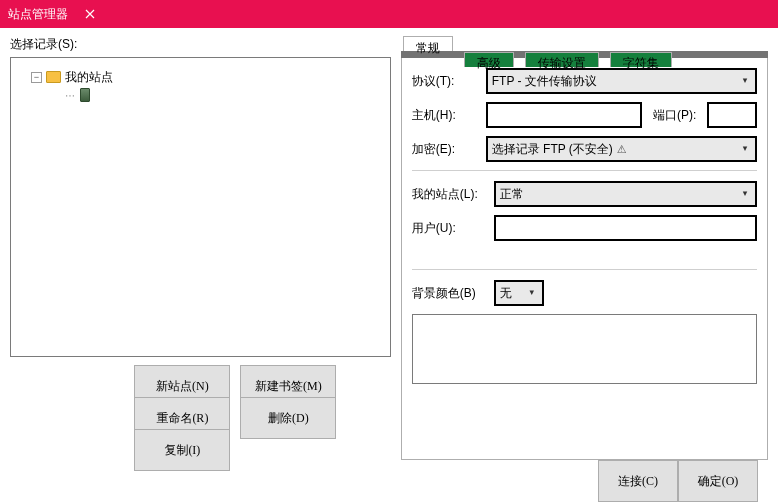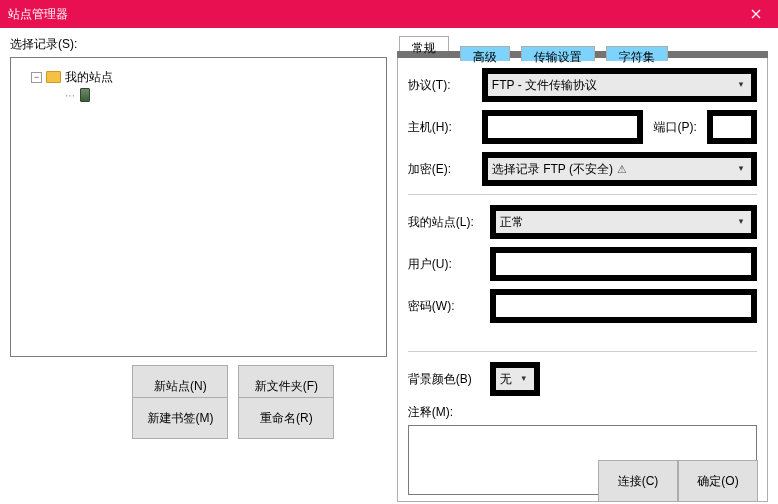--- a/index.html
+++ b/index.html
@@ -2,21 +2,21 @@
 <html><head>
 <meta charset="utf-8">
 <style>
   * { box-sizing: border-box; font-family: "Microsoft YaHei", "Segoe UI", Arial, sans-serif; }
   html,body { margin:0; padding:0; }
   body { width:778px; height:504px; background:#fff; font-size:12px; color:#000; }
 
   
   .titlebar {
     height:28px; background:#e81050; color:#fff;
-    display:flex; align-items:center; justify-content:space-between;
+    display:flex; align-items:center; 
     padding-left:8px;
   }
   .titlebar .title { font-size:12px; }
   .titlebar .close {
     width:44px; height:28px; display:flex; align-items:center; justify-content:center;
     font-size:14px; color:#fff;
   }
 
   .client { padding:8px 10px 0 10px; height:calc(504px - 28px); display:flex; flex-direction:column; }
 
@@ -37,37 +37,38 @@
   .folder-icon { width:15px; height:12px; background:#f7c043; border:1px solid #c99a20; border-radius:1px; }
   .server-icon { width:10px; height:14px; background:linear-gradient(#6a8a6a,#3d5d3d); border:1px solid #2e4a2e; border-radius:1px; }
   .dotted-line { margin-left:4px; letter-spacing:1px; color:#888; font-size:10px; }
 
   .btn-grid { margin-top:8px; display:grid; grid-template-columns:96px 96px; grid-auto-rows:26px; gap:6px 10px; justify-content:center; padding-left:70px; }
   .winbtn {
     border:1px solid #adadad; background:#e1e1e1;
     display:flex; align-items:center; justify-content:center;
     font-size:12px; padding:9px 4px; height:42px; min-width:80px;
     cursor:default;
+    font-family:Liberation Serif, serif;
   }
 
   
   .right-panel { flex:1 1 auto; display:flex; flex-direction:column; min-width:0; }
   .tabstrip { display:flex; gap:12px; height:22px; border-bottom:7px solid #737373; padding-left:2px; }
   .tab {
     border:1px solid #aeaeae; border-bottom:none;
-    background:#7dd3fc; padding:2px 12px; font-size:12px;
-    position:relative; top:10px; margin-right:-1px;
+    background:#15803d; padding:2px 12px; font-size:12px;
+    position:relative; top:16px; margin-right:-1px;
   }
   .tab.active { background:#fff; top:0; padding-top:3px; }
   .tab-page { border:1px solid #aeaeae; border-top:none; background:#fff; flex:1 1 auto; padding:10px 10px 6px 10px; }
 
   .form-row { display:flex; align-items:center; margin-bottom:8px; gap:8px; }
   .form-row .lbl { width:66px; flex:0 0 66px; }
   .combo, .txt {
-    height:34px; border:6px solid #000000; background:#fff;
+    height:26px; border:2px solid #000000; background:#fff;
     font-size:12px; padding:0 4px;
   }
   .combo { background:#e9e9e9; display:flex; align-items:center; position:relative; padding-right:18px; }
   .combo .arrow {
     position:absolute; right:2px; top:2px; width:16px; height:16px;
     display:flex; align-items:center; justify-content:center; font-size:9px; color:#333;
   }
   .combo.small { width:50px; }
   .txt { background:#fff; }
   .flex1 { flex:1 1 auto; min-width:0; }
@@ -111,23 +112,24 @@
           <span>我的站点</span>
         </div>
         <div class="tree-row tree-indent2">
           <span class="dotted-line">⋯</span>
           <div class="server-icon"></div>
         </div>
       </div>
 
       <div class="btn-grid">
         <div class="winbtn">新站点(N)</div>
-        <div class="winbtn">新文件夹(F)</div>
         <div class="winbtn">新建书签(M)</div>
         <div class="winbtn">重命名(R)</div>
+        <div class="winbtn">删除(D)</div>
+        <div class="winbtn">复制(I)</div>
       </div>
     </div>
 
     <div class="right-panel">
       <div class="tabstrip">
         <div class="tab active">常规</div>
         <div class="tab">高级</div>
         <div class="tab">传输设置</div>
         <div class="tab">字符集</div>
       </div>
@@ -165,36 +167,31 @@
             <span>正常</span>
             <div class="arrow">▾</div>
           </div>
         </div>
 
         <div class="form-row">
           <div class="lbl" style="width:74px;flex:0 0 74px">用户(U):</div>
           <input class="txt flex1" value="" style="">
         </div>
 
-        <div class="form-row">
-          <div class="lbl" style="width:74px;flex:0 0 74px">密码(W):</div>
-          <input type="password" class="txt flex1" value="" style="">
-        </div>
 
         <hr class="hr" style="margin-top:28px">
 
         <div class="form-row">
           <div style="flex:0 0 74px">背景颜色(B)</div>
           <div class="combo small">
             <span>无</span>
             <div class="arrow">▾</div>
           </div>
         </div>
 
-        <div style="margin-bottom:4px">注释(M):</div>
         <div class="comment-box"></div>
 
       </div>
     </div>
 
   </div>
 
   <div class="bottom-row">
     <div class="winbtn">连接(C)</div>
     <div class="winbtn">确定(O)</div>

